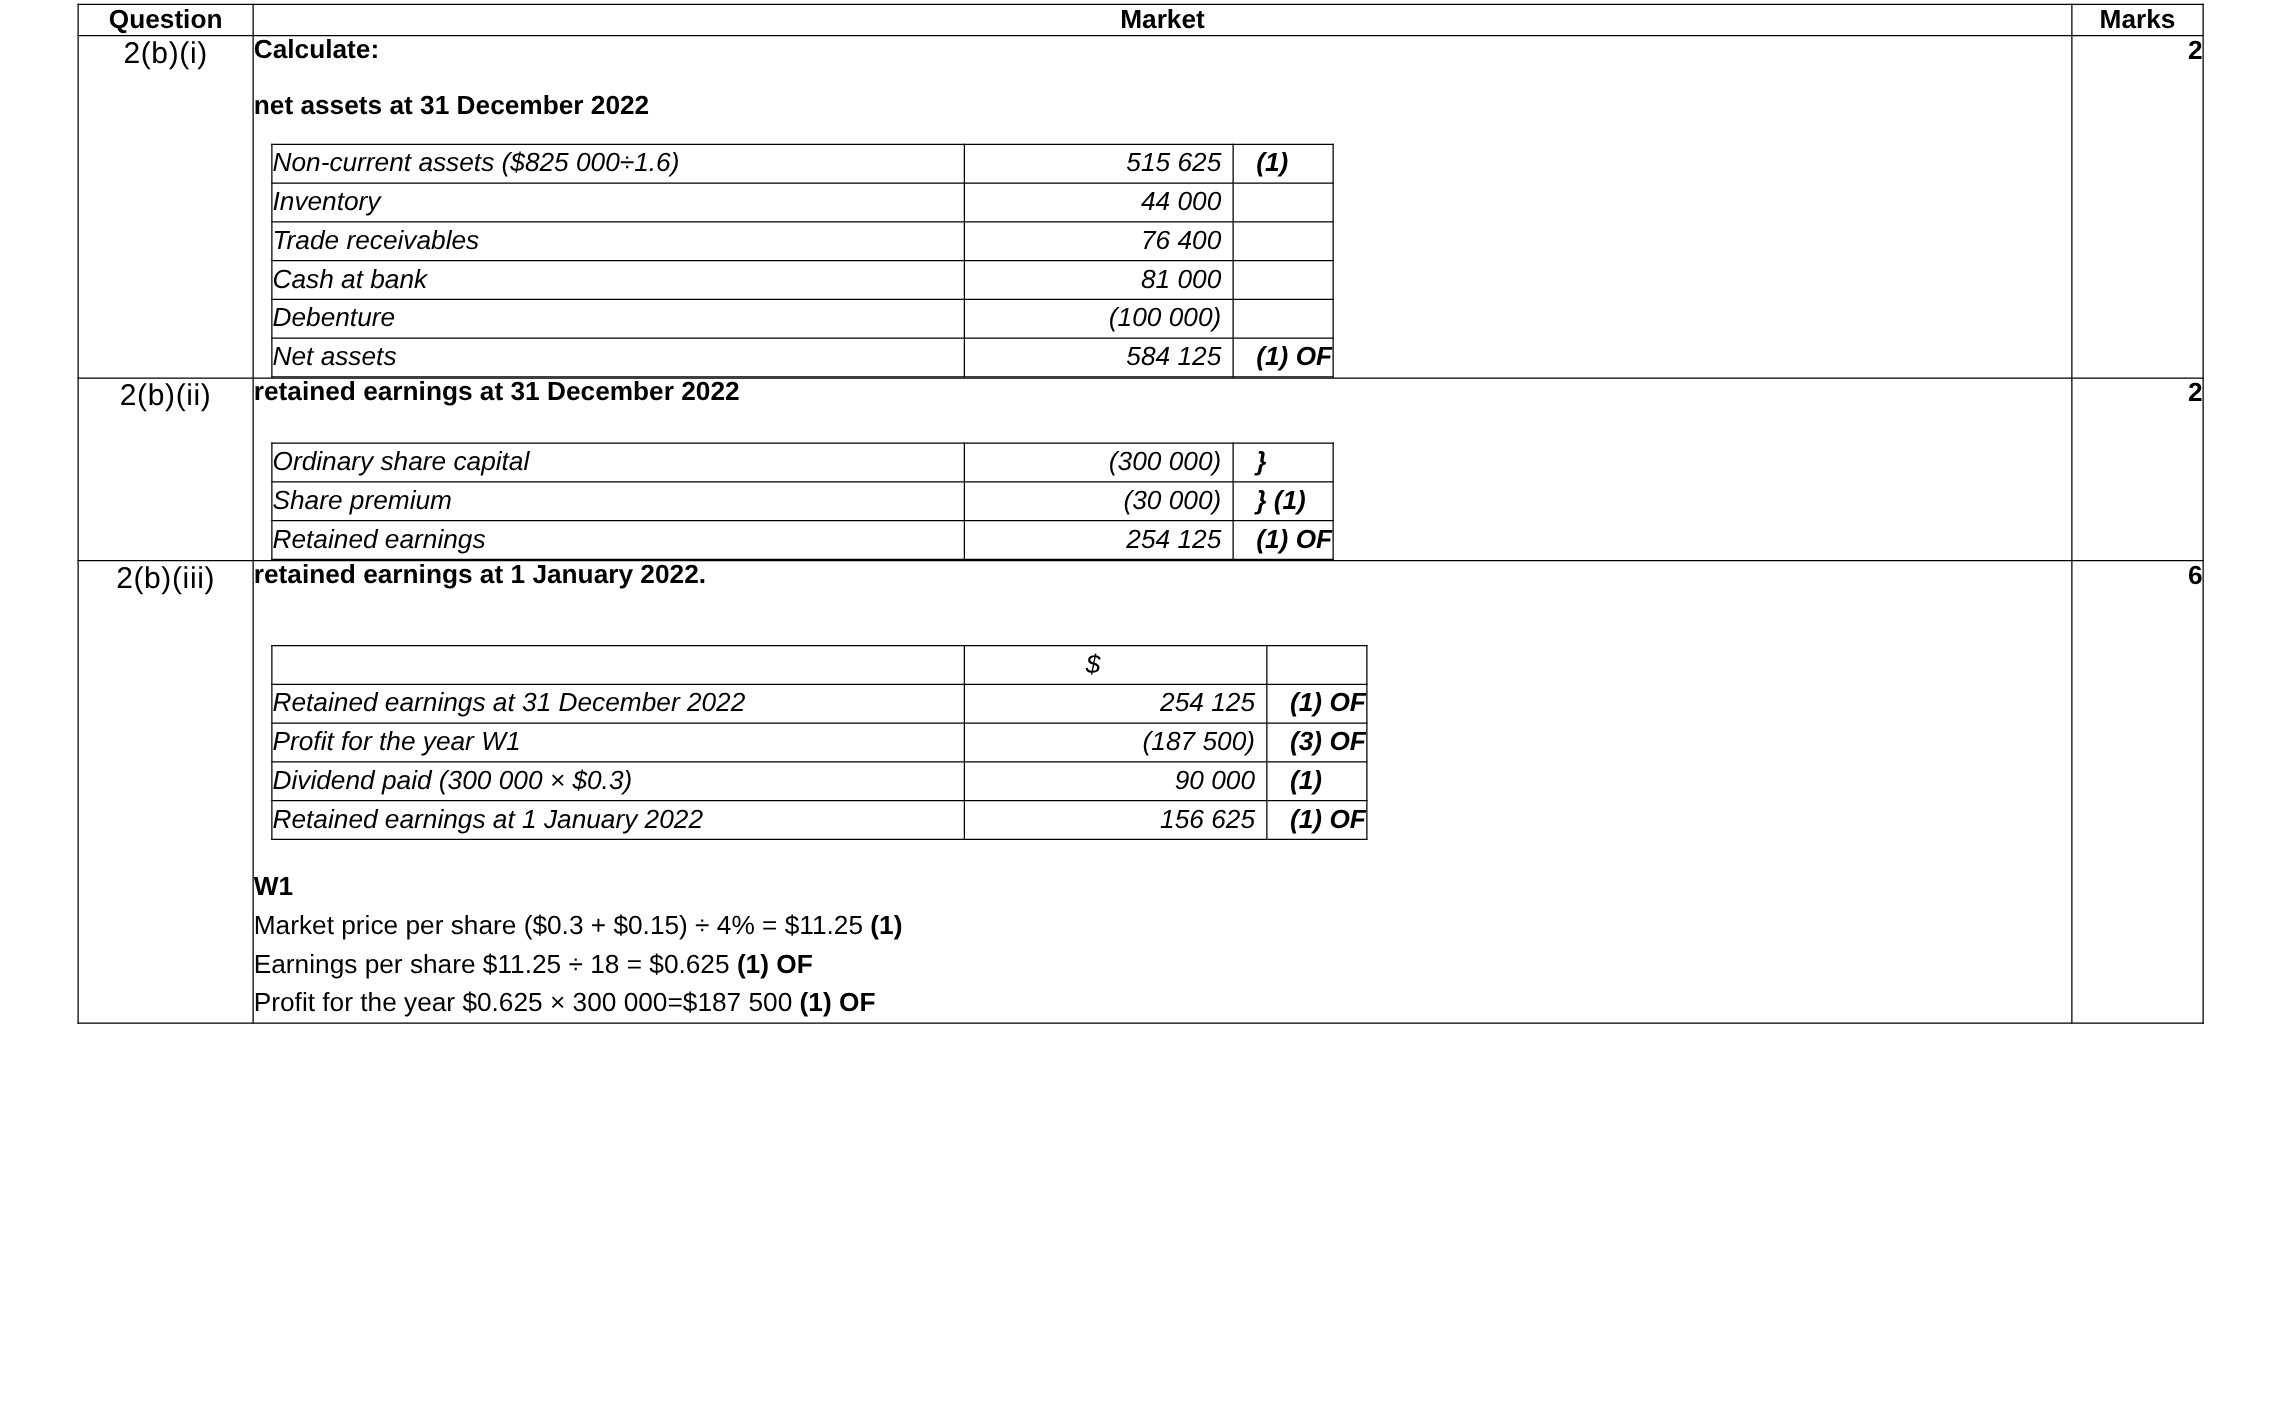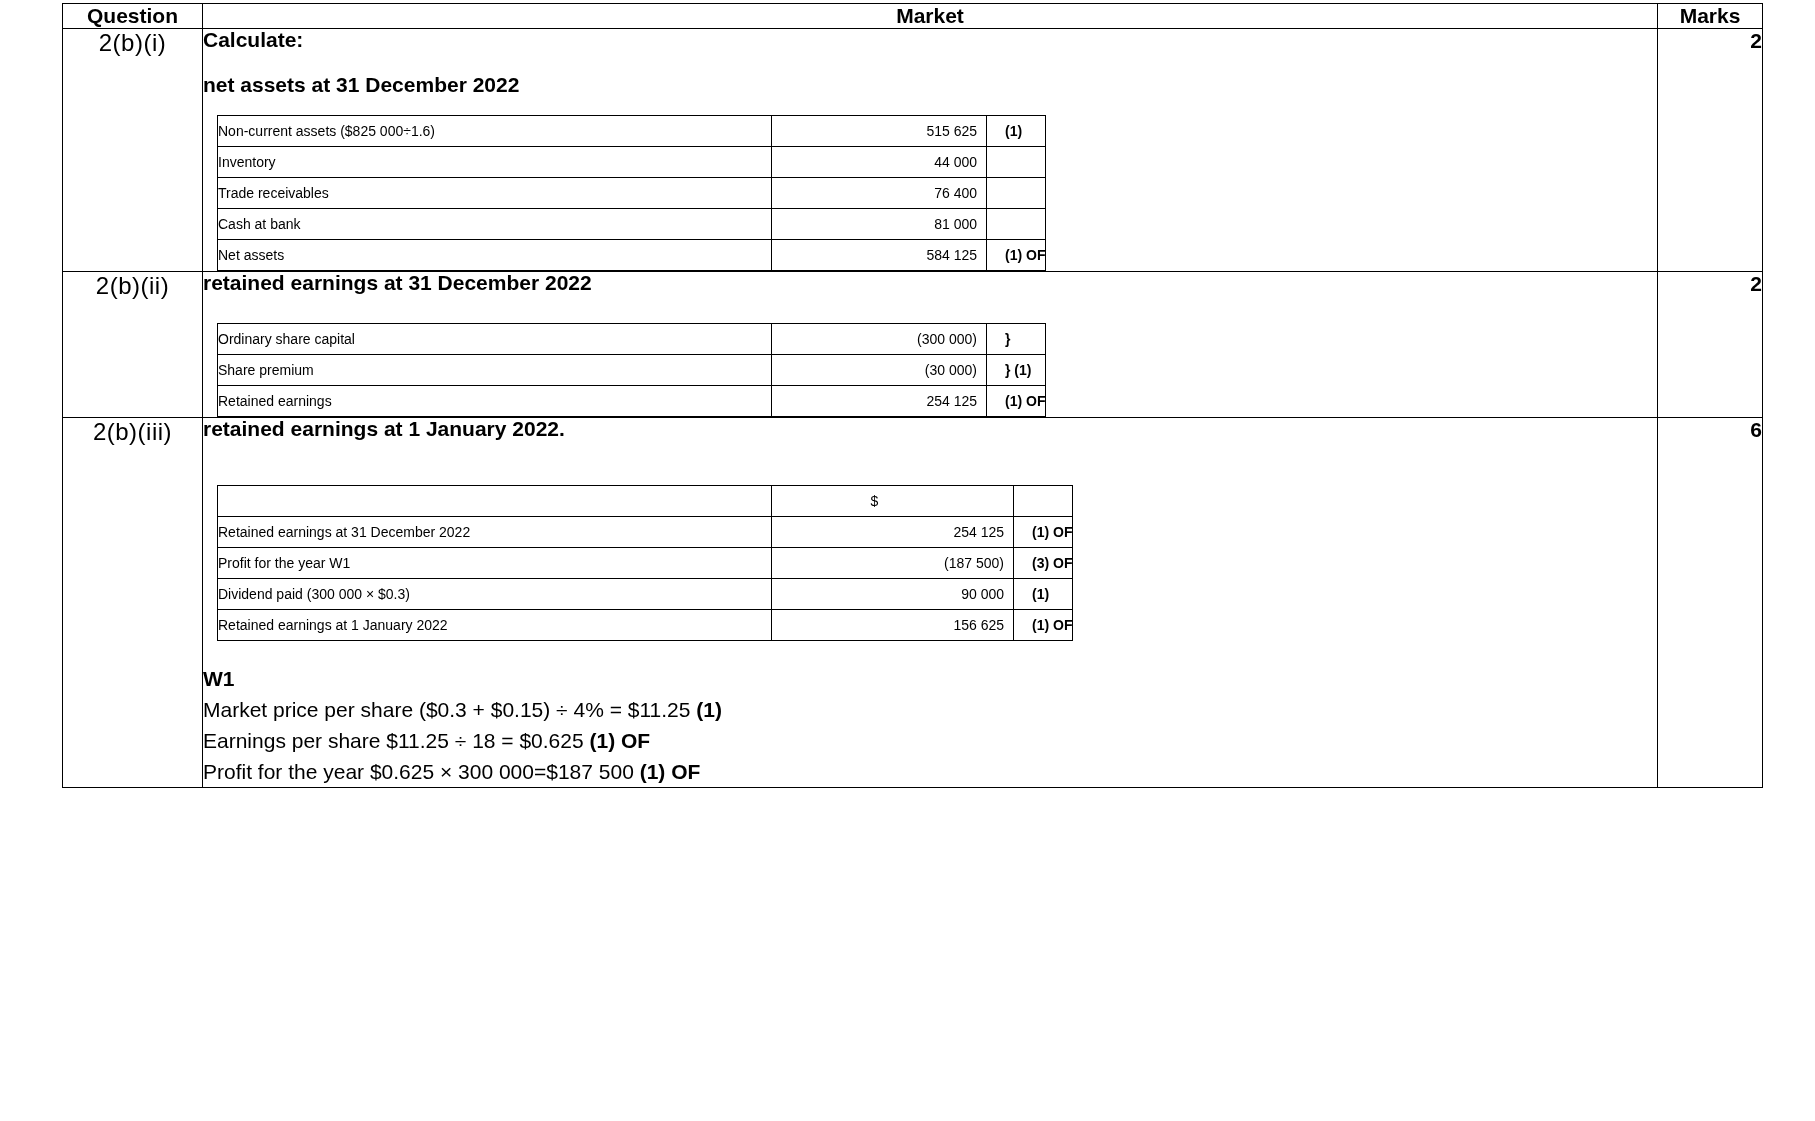--- a/index.html
+++ b/index.html
@@ -70,24 +70,25 @@
   .gap-16 { height: 16px; }
   .gap-20 { height: 20px; }
   .gap-26 { height: 26px; }
 
   .ledger {
     margin-left: 14px;
     border-collapse: collapse;
   }
   .ledger td {
     border: none;
-    font-size: 14px;
+    font-size: 21px;
     padding: 0;
     line-height: 30px;
     white-space: nowrap;
+    font-style: italic;
   }
   .ledger td.label {
     width: 545px;
     padding-right: 8px;
   }
   .ledger td.amount {
     width: 205px;
     text-align: right;
     padding-right: 9px;
   }
@@ -148,20 +149,25 @@
               <td class="note"></td>
             </tr>
             <tr>
               <td class="label">Trade receivables</td>
               <td class="amount">76 400</td>
               <td class="note"></td>
             </tr>
             <tr>
               <td class="label">Cash at bank</td>
               <td class="amount">81 000</td>
+              <td class="note"></td>
+            </tr>
+            <tr class="underline">
+              <td class="label">Debenture</td>
+              <td class="amount">(100 000)</td>
               <td class="note"></td>
             </tr>
             <tr class="underline">
               <td class="label">Net assets</td>
               <td class="amount">584 125</td>
               <td class="note">(1) OF</td>
             </tr>
           </tbody>
             </table>
         </td>

